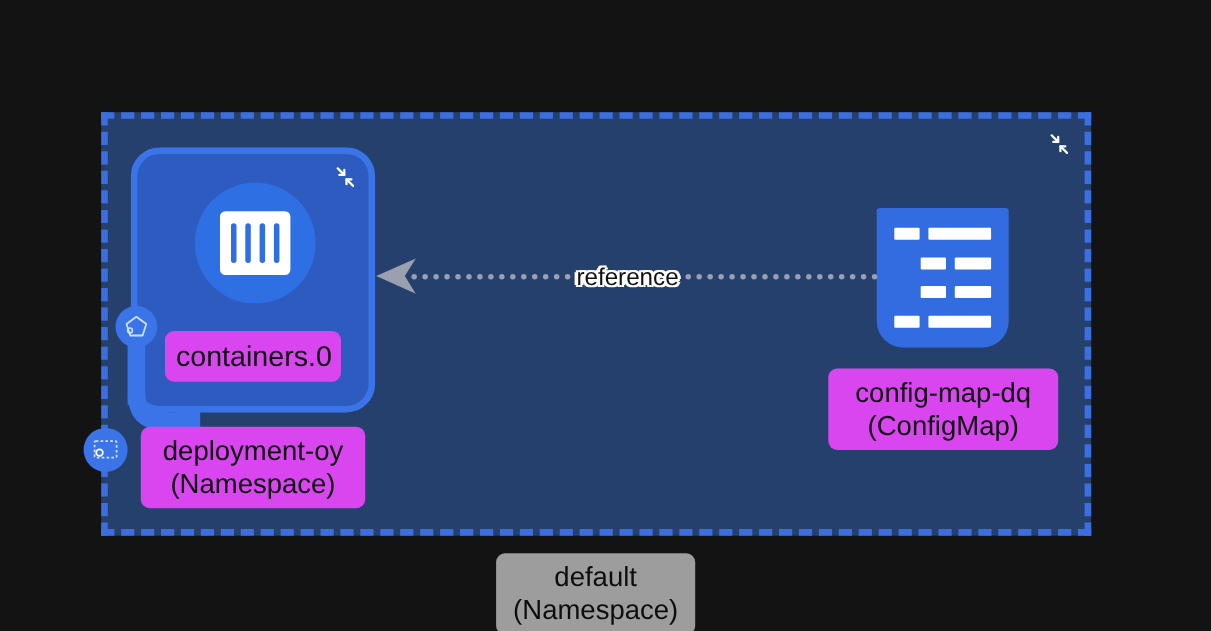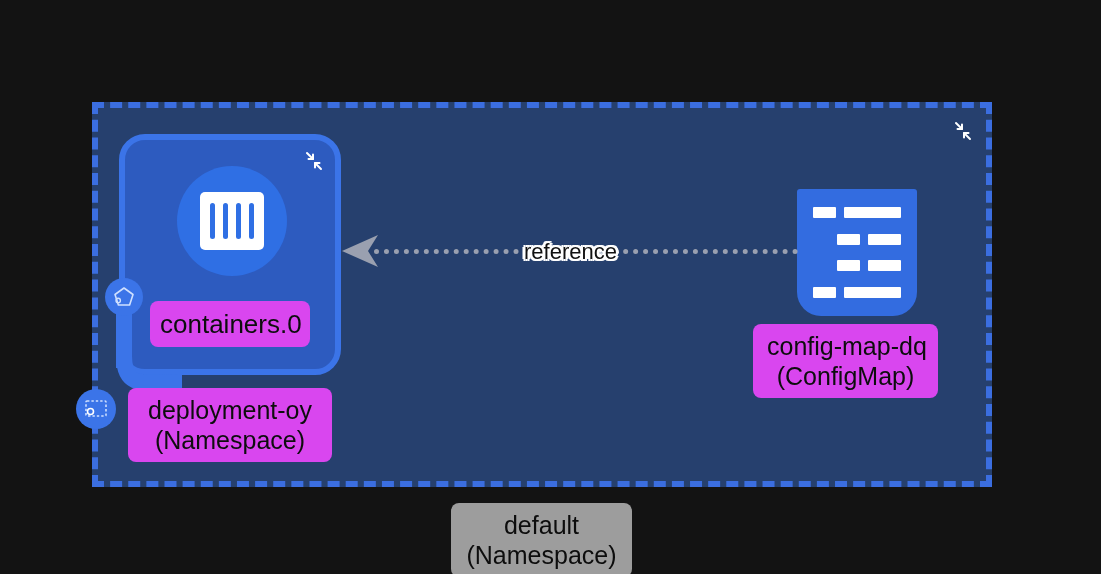--- a/index.html
+++ b/index.html
@@ -139,22 +139,22 @@
     font-size: 26px;
     padding: 8px 10px;
   }
   #deployment-label {
     left: 128px;
     top: 388px;
     width: 204px;
   }
   #configmap-label {
     left: 753px;
-    top: 324px;
-    width: 185px;
+    top: 335px;
+    width: 209px;
   }
   #namespace-label {
     left: 451px;
     top: 503px;
     width: 181px;
     background: #9d9d9d;
   }
 
   
   #configmap-icon {

